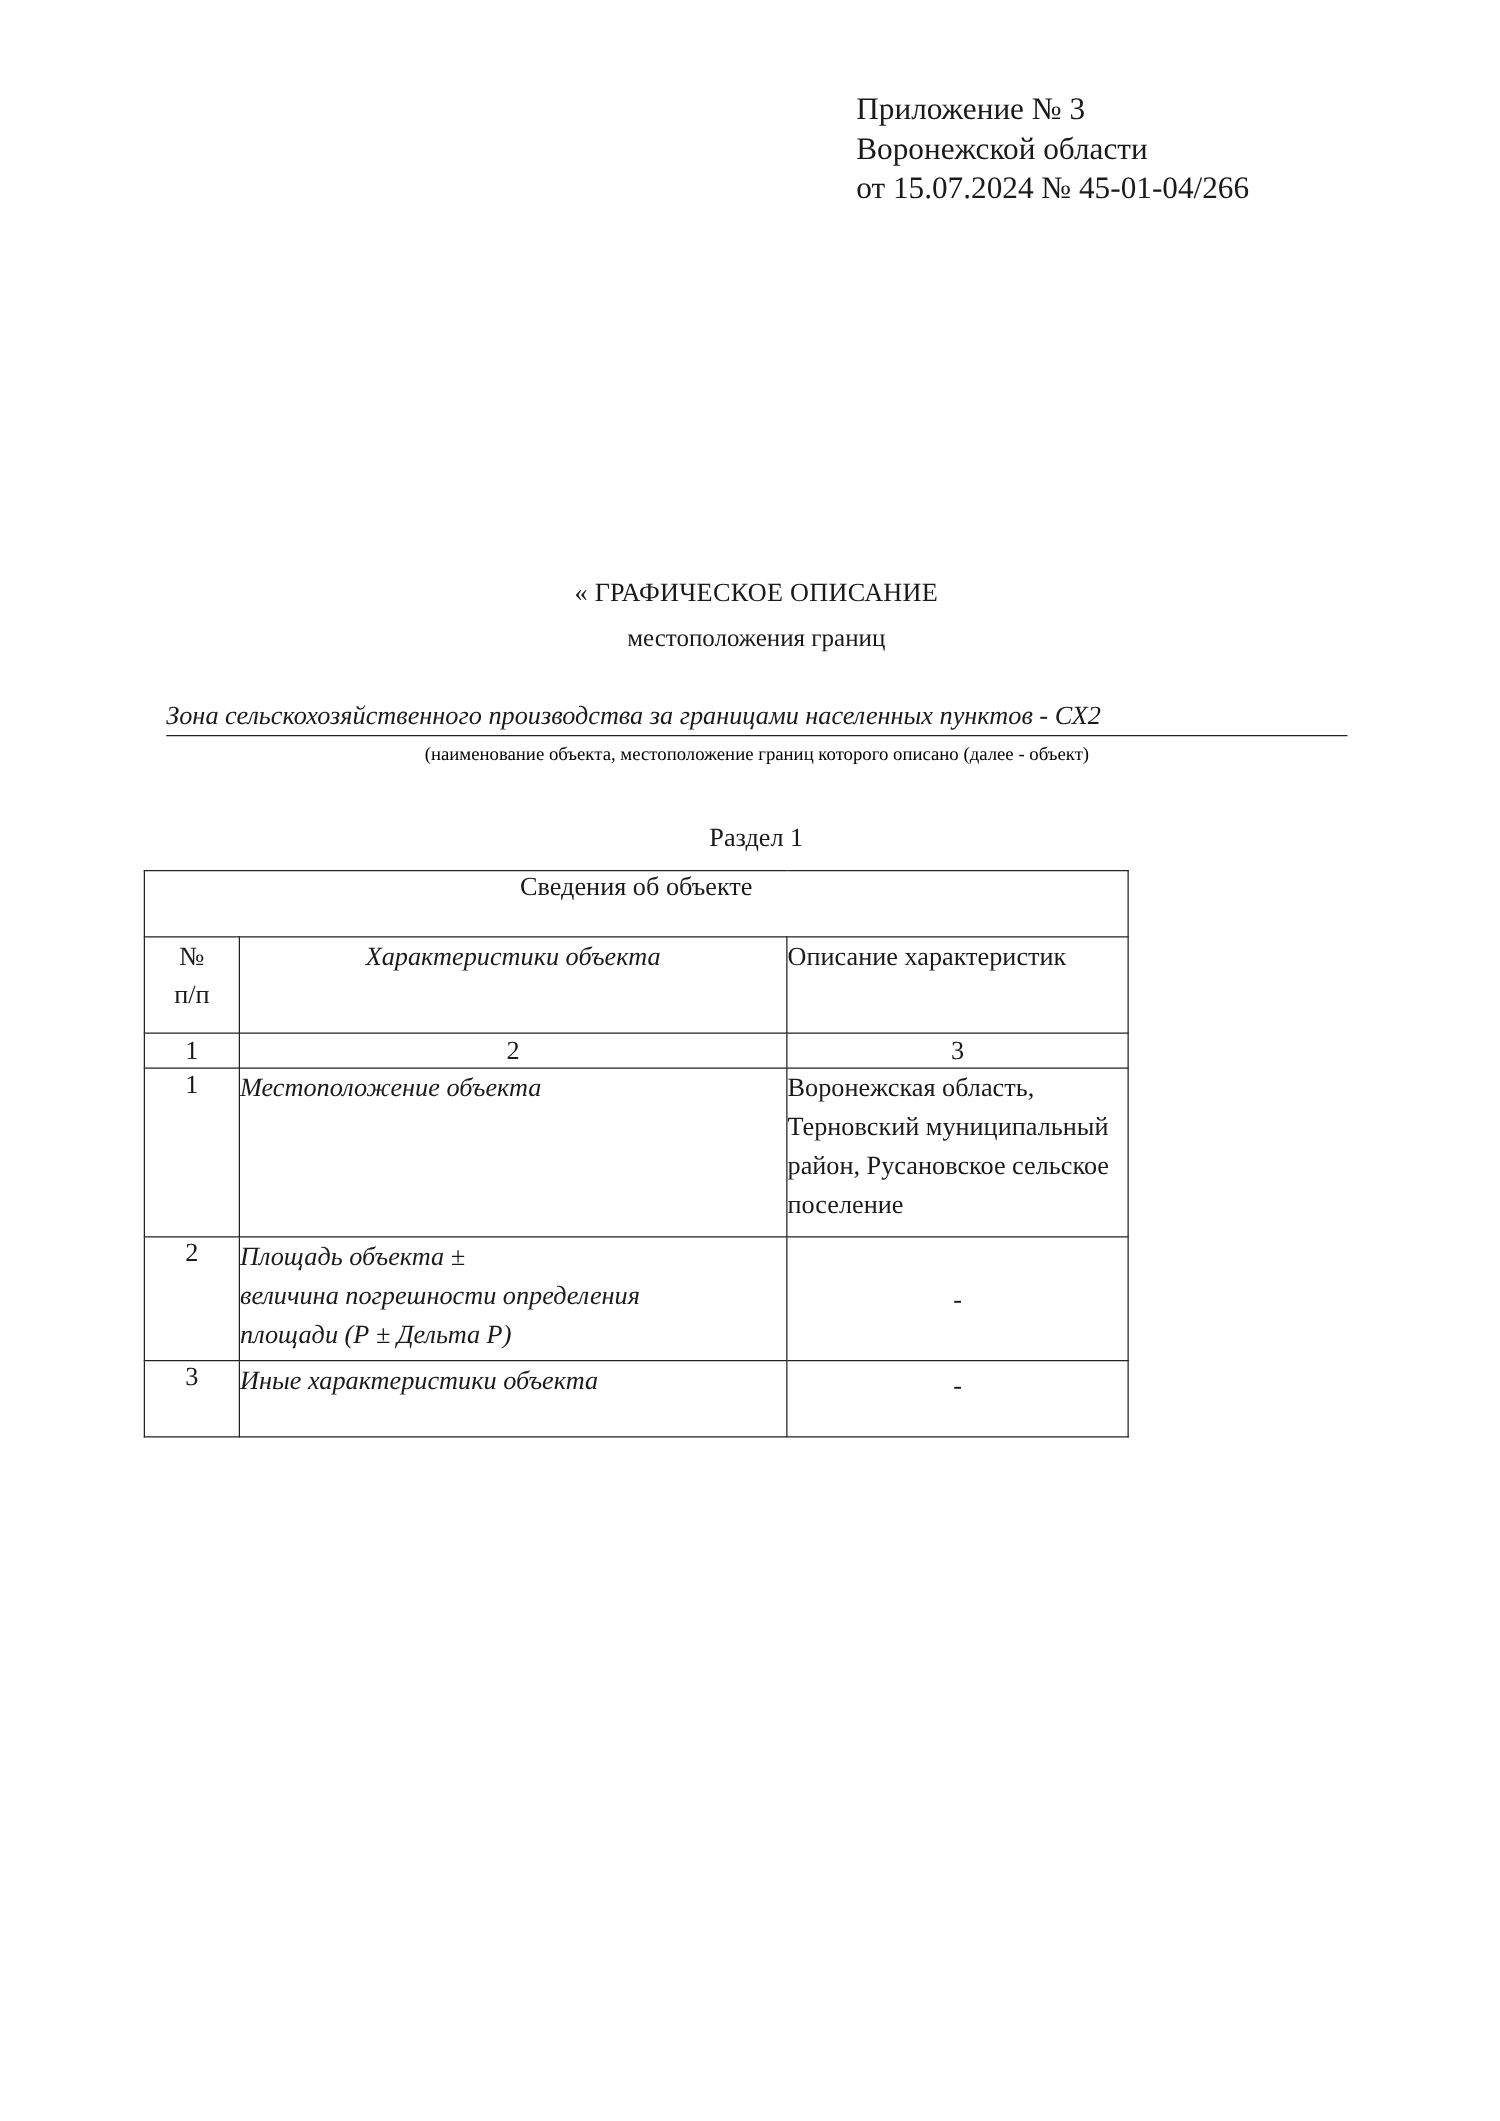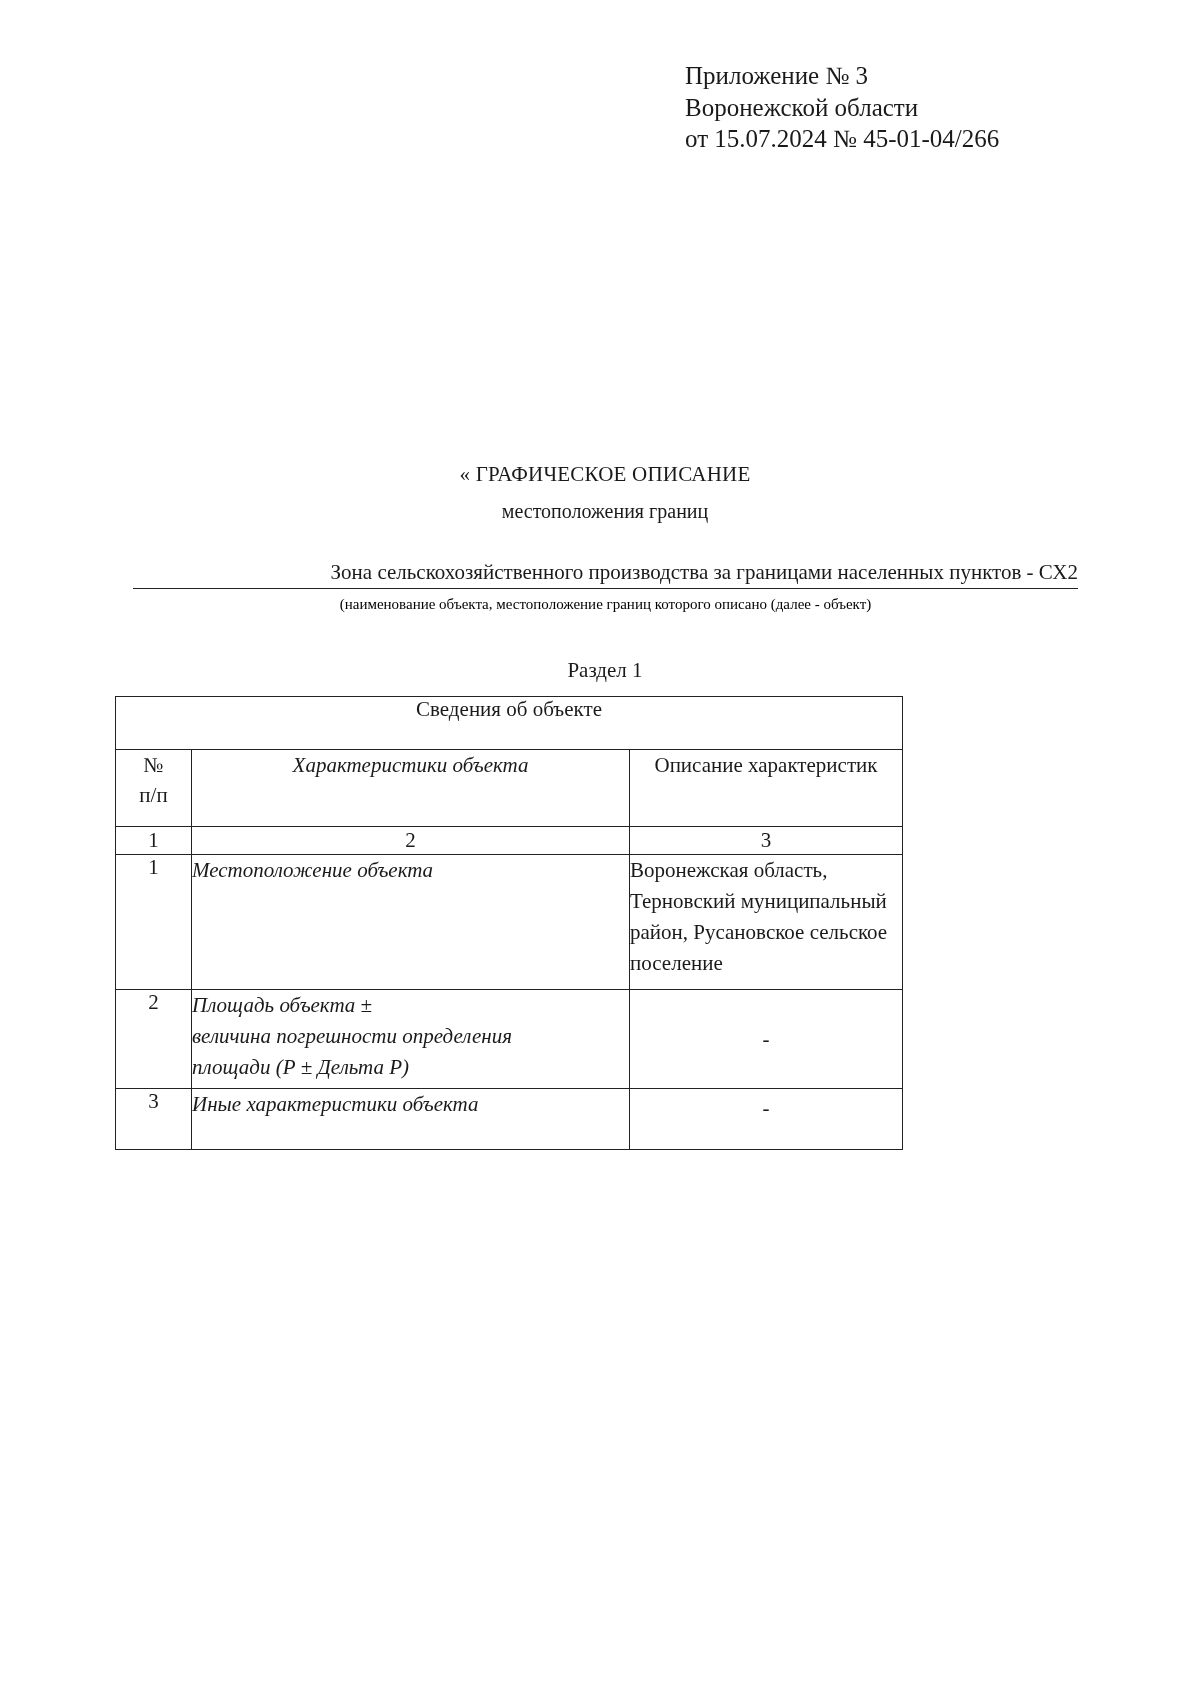--- a/index.html
+++ b/index.html
@@ -2,36 +2,36 @@
 <html><head>
 <meta charset="utf-8">
 <style>
   html, body { margin: 0; padding: 0; background: #ffffff; }
   body {
     width: 1200px; height: 1697px; position: relative;
     font-family: "Liberation Serif", "DejaVu Serif", serif;
     color: #1a1a1a;
   }
   .appendix {
-    position: absolute; left: 685px; top: 60px;
+    position: absolute; left: 685px; top: 72px;
     font-size: 25px; line-height: 31.5px;
   }
   .appendix div { white-space: nowrap; }
   .title1 {
     position: absolute; left: 0; width: 1210px; top: 462px;
     text-align: center; font-size: 21px; letter-spacing: 0.2px;
   }
   .title2 {
     position: absolute; left: 0; width: 1210px; top: 500px;
     text-align: center; font-size: 20px;
   }
   .objname {
     position: absolute; left: 133px; width: 945px; top: 560px;
-    text-align: right; font-size: 21px;
-    border-bottom: 1.5px solid #222; padding-bottom: 3px;
+    text-align: left; font-size: 21px;
+    border-bottom: 1.5px solid #222; padding-bottom: 3px; font-style: italic;
   }
   .objhint {
     position: absolute; left: 133px; width: 945px; top: 596px;
     text-align: center; font-size: 15px; color: #000000;
   }
   .section {
     position: absolute; left: 0; width: 1210px; top: 658px;
     text-align: center; font-size: 21px;
   }
   table.info {
@@ -75,21 +75,21 @@
   <tbody>
       <tr class="cap">
     <td colspan="3">Сведения об объекте</td>
   </tr>
   <tr class="hdr">
     <td class="c1 n">
       <div>№</div>
       <div>п/п</div>
     </td>
     <td class="c2" style="text-align:center;padding:0;">Характеристики объекта</td>
-    <td class="c3" style="text-align:center;padding:0;margin-top:36px;">Описание характеристик</td>
+    <td class="c3" style="text-align:left;padding:0;margin-top:36px;">Описание характеристик</td>
   </tr>
   <tr class="nums">
     <td>1</td>
     <td>2</td>
     <td>3</td>
   </tr>
   <tr class="row1">
     <td class="c1">1</td>
     <td class="c2">Местоположение объекта</td>
     <td class="c3">Воронежская область, Терновский муниципальный район, Русановское сельское поселение</td>

